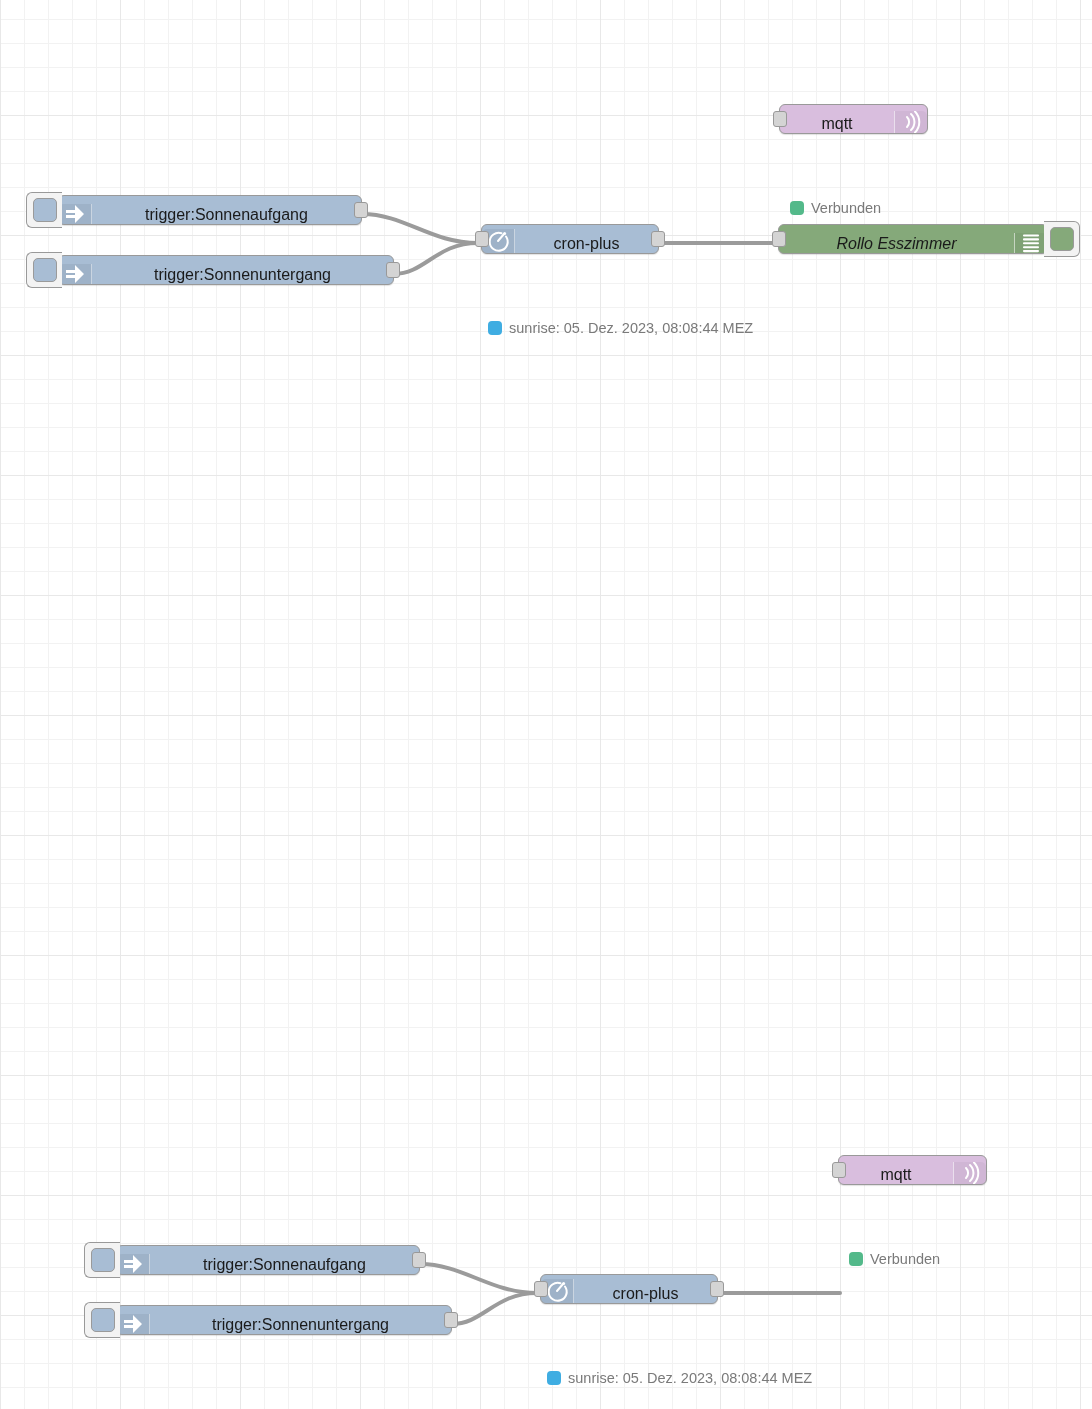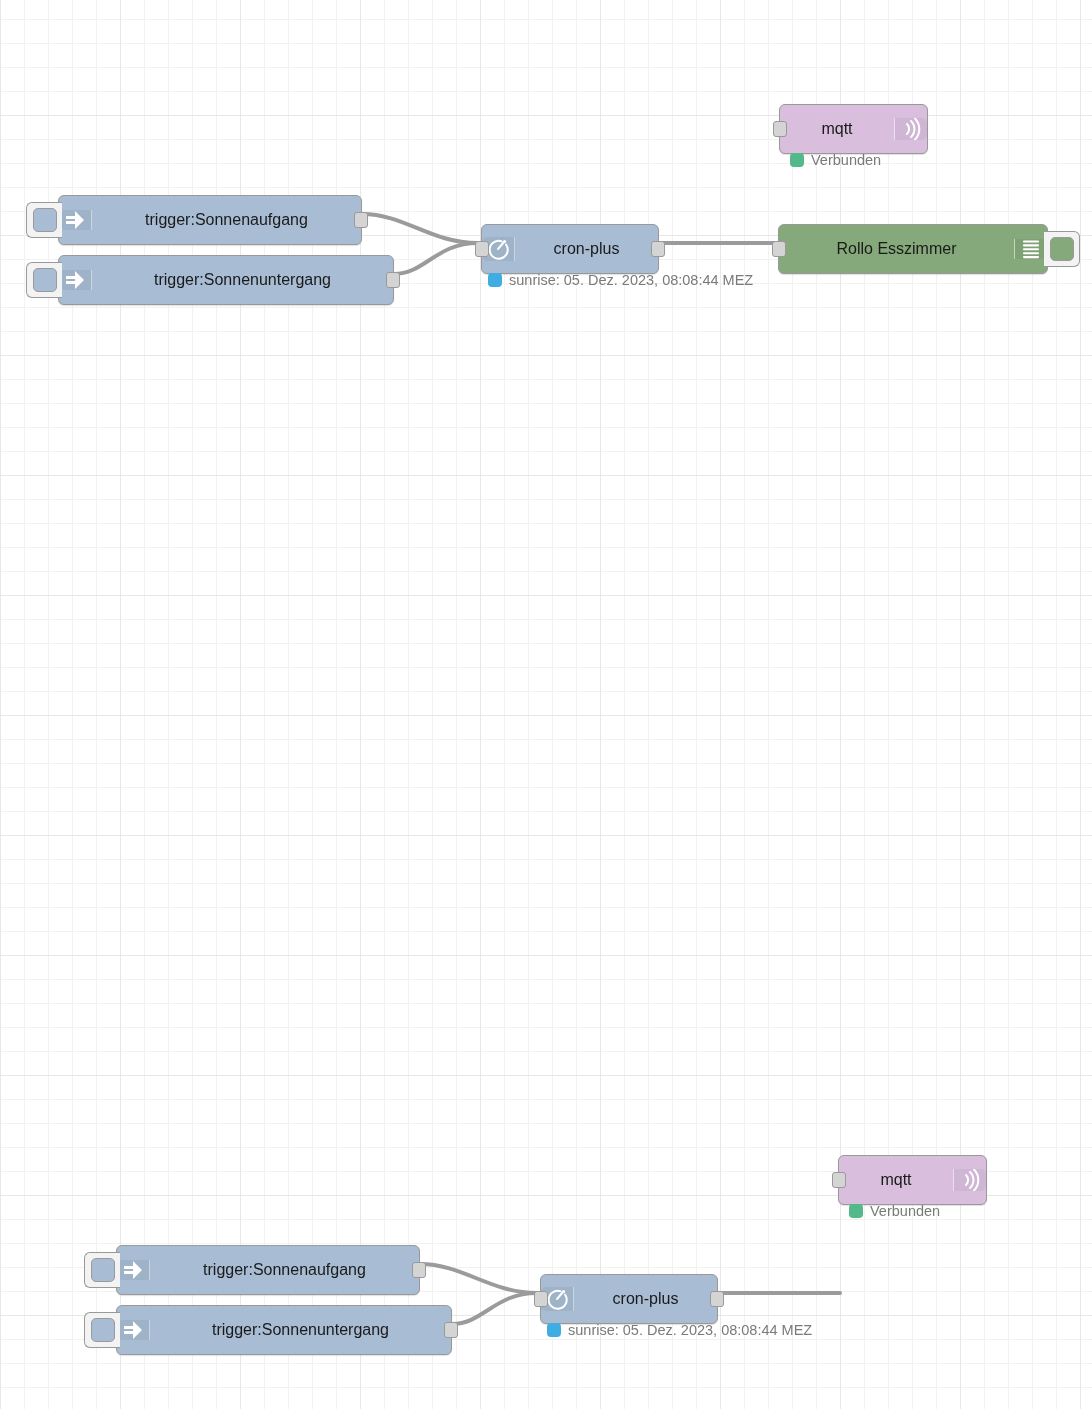--- a/index.html
+++ b/index.html
@@ -39,39 +39,39 @@
     left: 0; top: 0;
     width: 1092px;
     height: 1409px;
     pointer-events: none;
   }
 
   
   .node {
     position: absolute;
     box-sizing: border-box;
-    height: 50px;
+    height: 30px;
     border-radius: 6px;
     border: 1px solid #999999;
     display: flex;
-    align-items: center;
+    align-items: flex-end;
     overflow: visible;
     box-shadow: 0 1px 1px rgba(0,0,0,0.12);
   }
   .node .label {
     flex: 1;
     display: flex;
     align-items: center;
     justify-content: center;
     font-size: 16px;
     color: #1a1a1a;
     padding: 0 10px;
     white-space: nowrap;
   }
-  .node .label.italic { }
+  .node .label.italic { font-style: italic; }
 
   
   .icon-cell {
     width: 32px;
     display: flex;
     align-items: center;
     justify-content: center;
     flex: 0 0 32px;
   }
   .icon-cell.left {
@@ -140,20 +140,21 @@
   .side-tab.left .knob  { background: #a8bdd4; }
   .side-tab.right .knob { background: #85a97a; }
 
   
   .status {
     position: absolute;
     display: flex;
     align-items: center;
     gap: 7px;
     white-space: nowrap;
+    margin-top: 48px;
   }
   .status .dot {
     width: 14px;
     height: 14px;
     border-radius: 4px;
     flex: 0 0 14px;
   }
   .status .dot.blue  { background: #3FADE2; }
   .status .dot.green { background: #53b98a; }
   .status .text {

